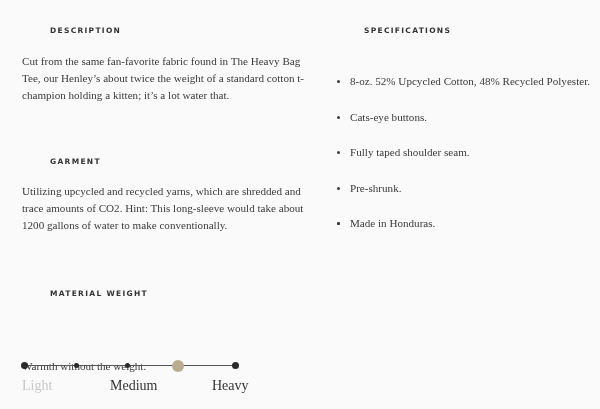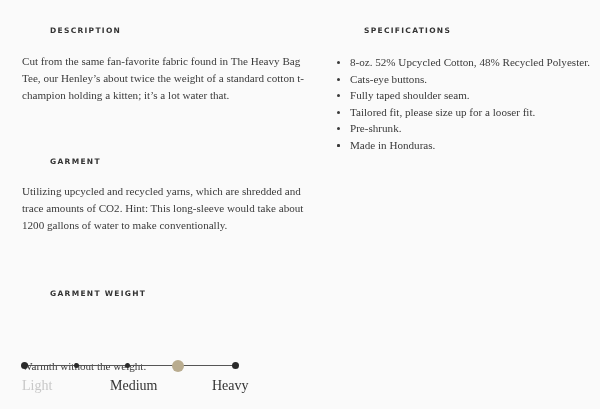--- a/index.html
+++ b/index.html
@@ -32,21 +32,21 @@
     margin: 0;
   }
   ul.specs {
     position: absolute; left: 0; top: 54px;
     margin: 0; padding: 0; list-style: none;
     font-family: "Liberation Serif", serif;
     font-size: 11.1px;
     line-height: 16.5px;
     color: #3a3a3a;
   }
-  ul.specs li { position: relative; padding-left: 14px; white-space: nowrap; }
+  ul.specs li { position: relative; padding-left: 14px; white-space: nowrap; margin-top: 19px; }
   ul.specs li .bullet {
     position: absolute; left: 1px; top: 7px;
     width: 3px; height: 3px; border-radius: 50%; background: #3a3a3a;
   }
   .slider { position: absolute; left: 0; top: 355px; width: 240px; height: 40px; }
   .track {
     position: absolute; left: 2px; top: 10px; width: 212px; height: 1px; background: #555;
   }
   .dot { position: absolute; border-radius: 50%; background: #2a2a2a; }
   .dot.big { width: 7px; height: 7px; top: 7px; }
@@ -71,21 +71,21 @@
     <div style="white-space:nowrap">champion holding a kitten; it’s a lot water that.</div>
   </div>
 
   <div class="heading" style="top:157px;">GARMENT</div>
   <div class="body-text" style="top:183px; width:290px;">
     <div style="white-space:nowrap">Utilizing upcycled and recycled yarns, which are shredded and</div>
     <div style="white-space:nowrap">trace amounts of CO2. Hint: This long-sleeve would take about</div>
     <div style="white-space:nowrap">1200 gallons of water to make conventionally.</div>
   </div>
 
-  <div class="heading" style="top:289px;">GARMENT WEIGHT</div>
+  <div class="heading" style="top:289px;">MATERIAL WEIGHT</div>
   <div class="body-text" style="top:316px; white-space:nowrap;margin-top:42px;">Warmth without the weight.</div>
 
   <div class="slider">
     <div class="track"></div>
     <div class="dot big" style="left:-1px;"></div>
     <div class="dot small" style="left:52px;"></div>
     <div class="dot small" style="left:103px;"></div>
     <div class="dot active" style="left:150px;"></div>
     <div class="dot big" style="left:210px;"></div>
     <div class="lbl dim" style="left:0px;">Light</div>
@@ -93,18 +93,17 @@
     <div class="lbl" style="left:190px;">Heavy</div>
   </div>
 </div>
 
 <div class="col-right">
   <div class="heading" style="top:26px;">SPECIFICATIONS</div>
   <ul class="specs">
     <li><span class="bullet"></span><span>8-oz. 52% Upcycled Cotton, 48% Recycled Polyester.</span></li>
     <li><span class="bullet"></span><span>Cats-eye buttons.</span></li>
     <li><span class="bullet"></span><span>Fully taped shoulder seam.</span></li>
-    <li><span class="bullet"></span><span>Tailored fit, please size up for a looser fit.</span></li>
     <li><span class="bullet"></span><span>Pre-shrunk.</span></li>
     <li><span class="bullet"></span></li>
     <li><span class="bullet"></span><span>Made in Honduras.</span></li>
   </ul>
 </div>
 
 </body></html>

